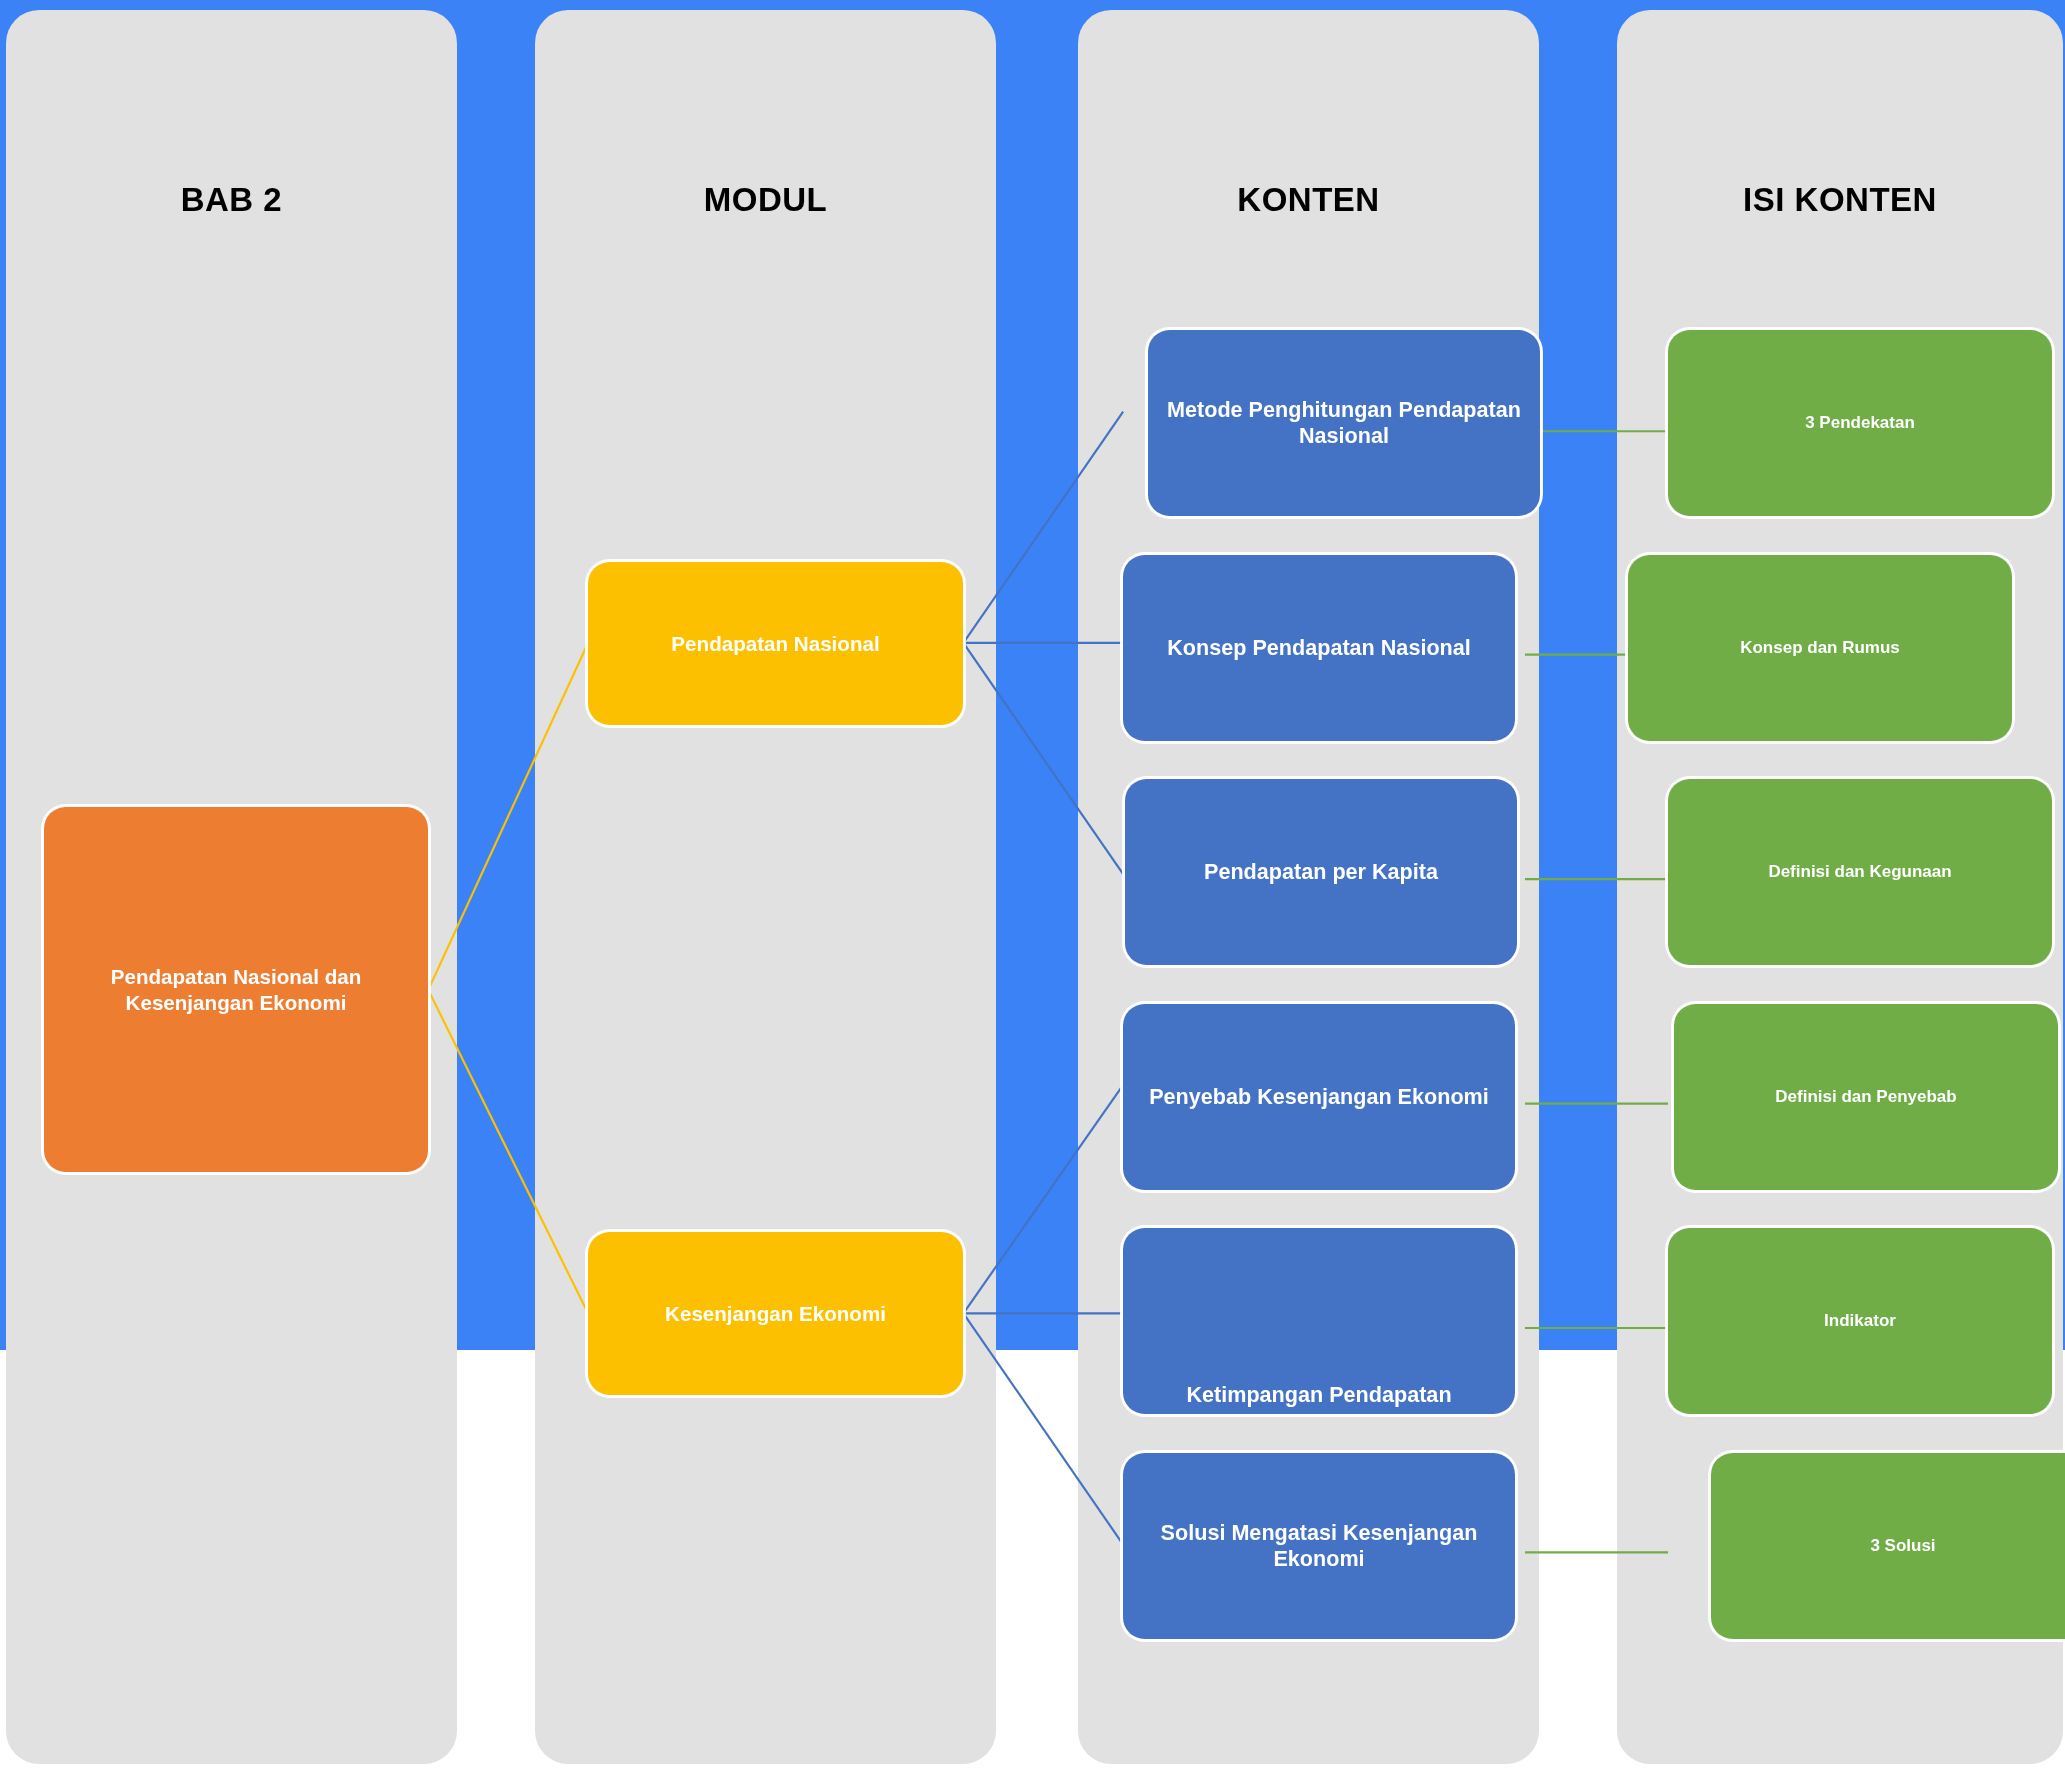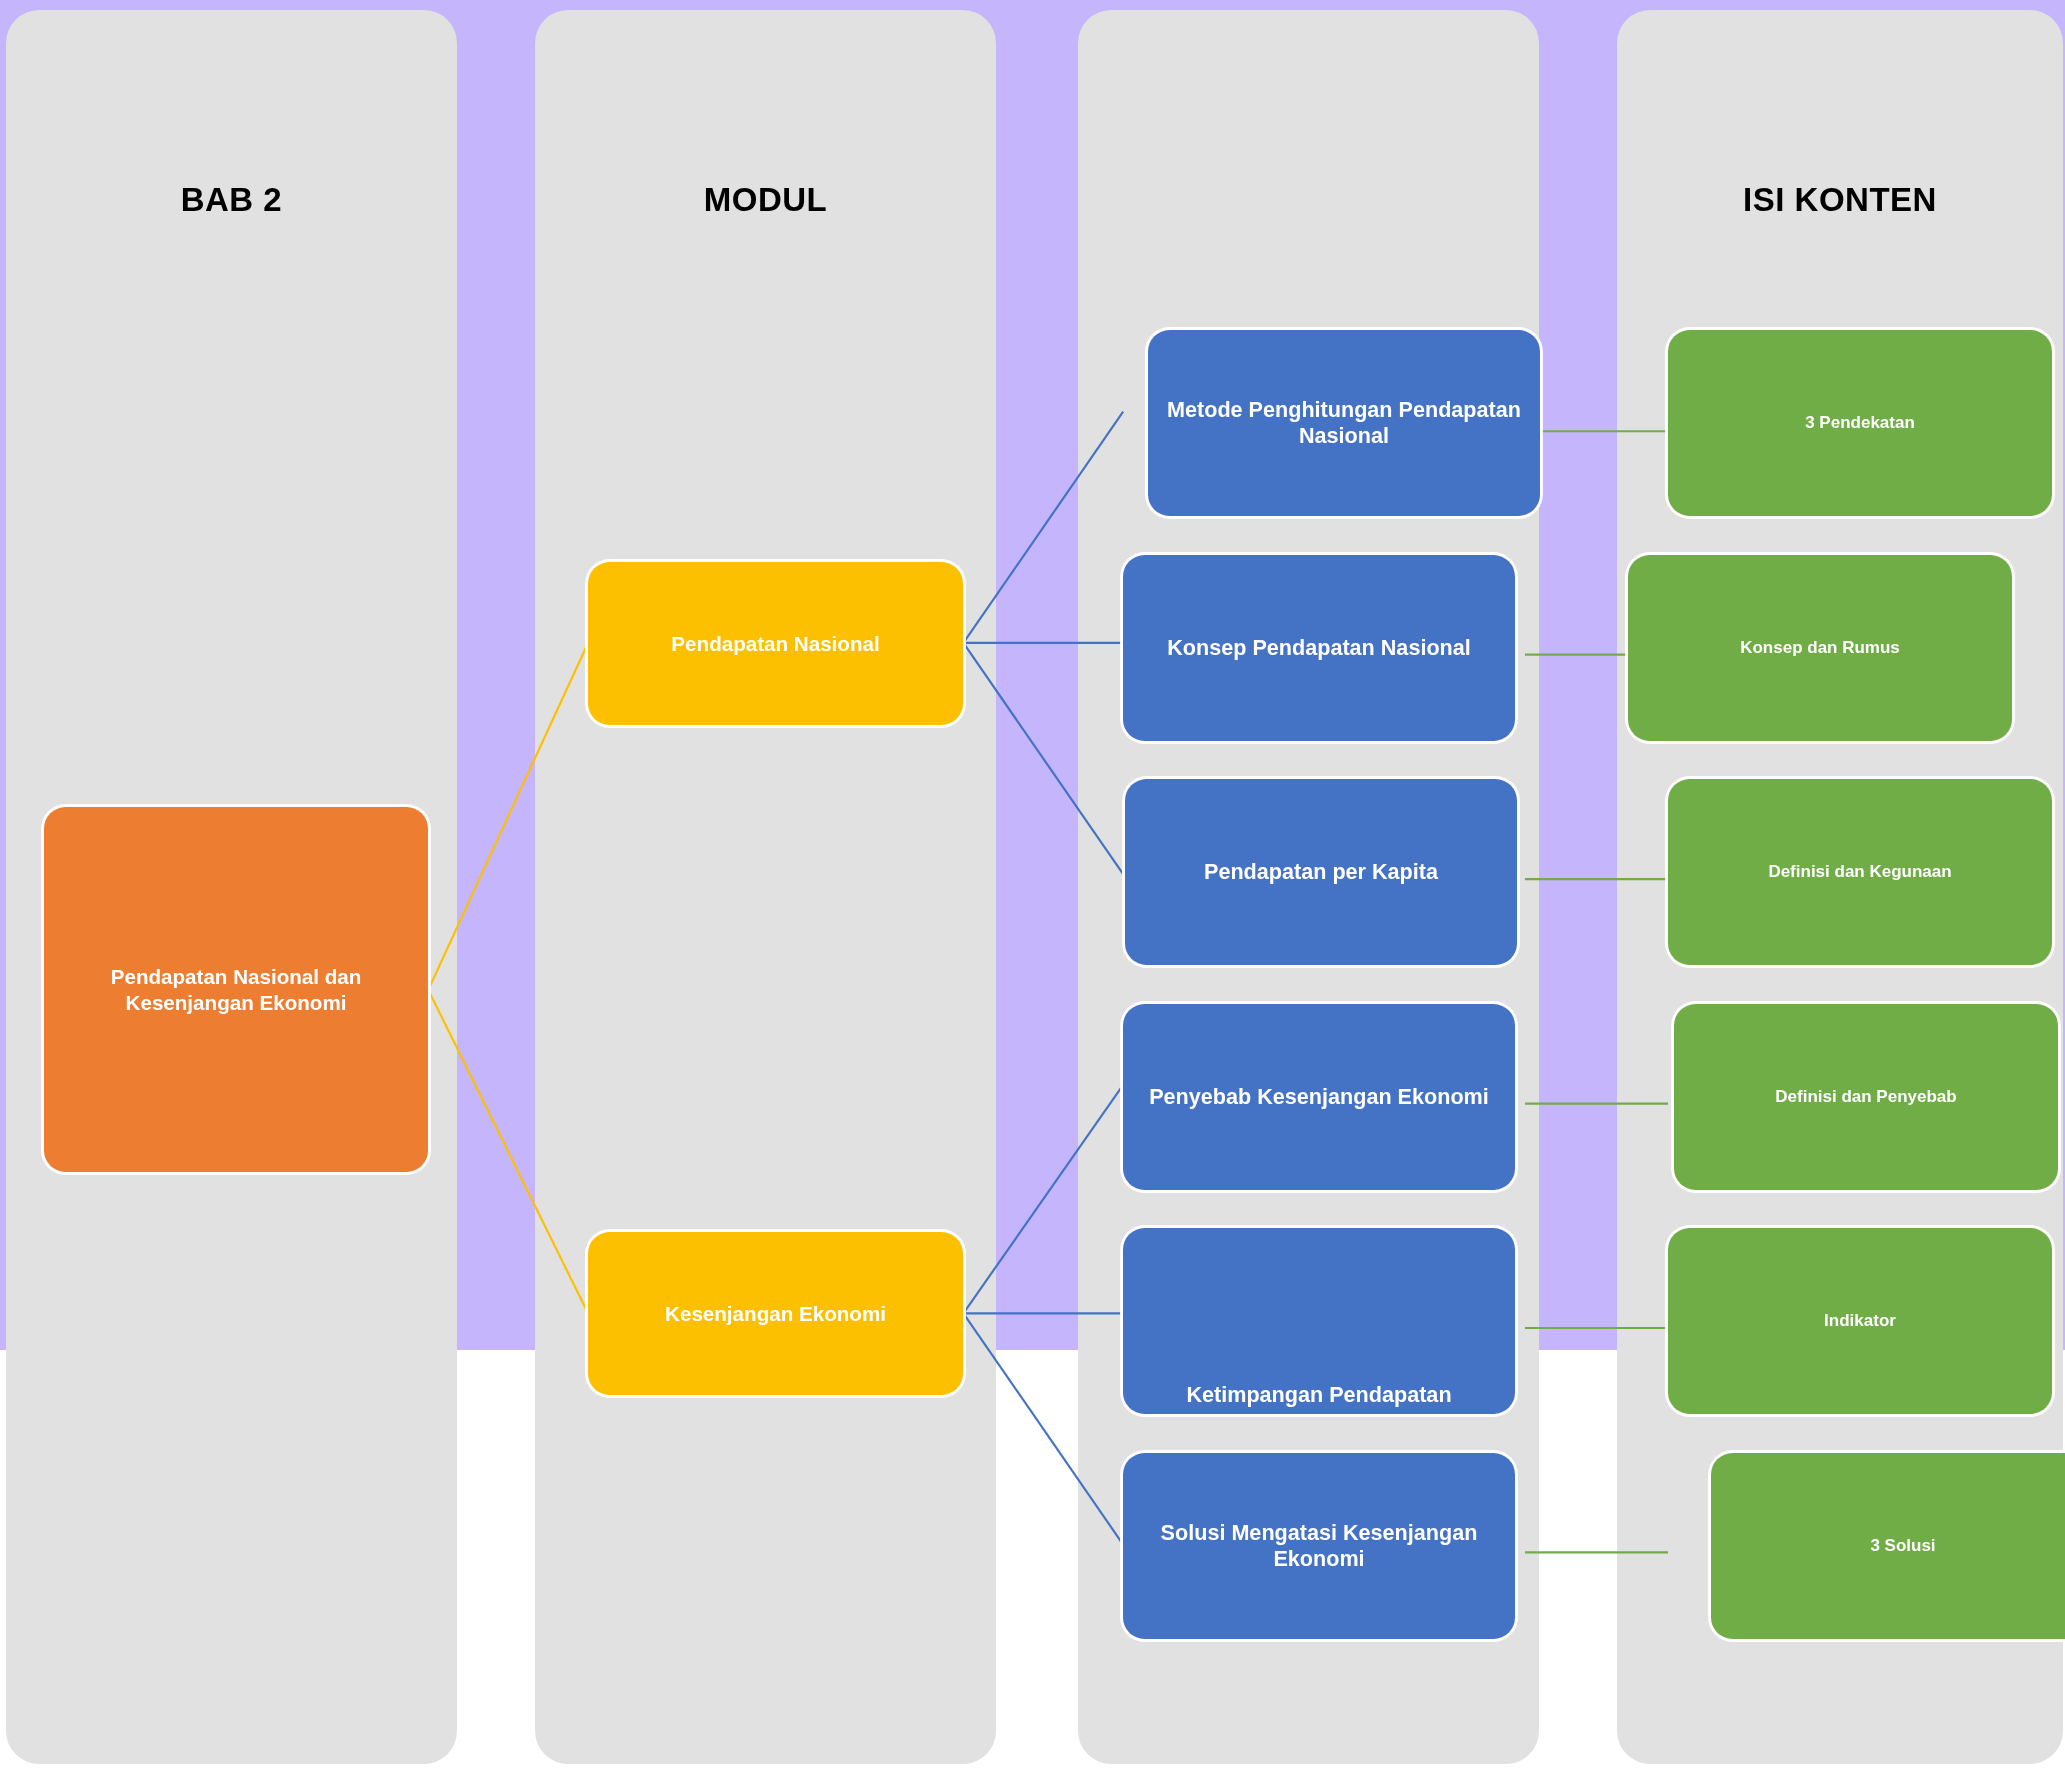--- a/index.html
+++ b/index.html
@@ -7,21 +7,21 @@
     width: 2065px;
     height: 1771px;
     background: #ffffff;
     font-family: "Liberation Sans", sans-serif;
     overflow: hidden;
   }
   #stage {
     position: relative;
     width: 2065px;
     height: 1350px;
-    background: #c4b5fd;
+    background: #3b82f6;
     padding-left: 28px;
   }
 
   
   .column-panel {
     position: absolute;
     background: #e1e1e1;
     border-radius: 33px;
   }
   .column-title {
@@ -89,20 +89,21 @@
 
 <div id="stage">
 
   <div class="column-panel" style="left:5.9px; top:9.8px; width:451px; height:1754px;"></div>
   <div class="column-panel" style="left:535px; top:9.8px; width:461px; height:1754px;"></div>
   <div class="column-panel" style="left:1078px; top:9.8px; width:461px; height:1754px;"></div>
   <div class="column-panel" style="left:1617px; top:9.8px; width:446px; height:1754px;"></div>
 
   <div class="column-title" style="left:5.9px; top:181px; width:451px;">BAB 2</div>
   <div class="column-title" style="left:535px; top:181px; width:461px;">MODUL</div>
+  <div class="column-title" style="left:1078px; top:181px; width:461px;">KONTEN</div>
   <div class="column-title" style="left:1617px; top:181px; width:446px;">ISI KONTEN</div>
 
   <svg id="connectors" viewBox="0 0 2107 1807" xmlns="http://www.w3.org/2000/svg">
 
     <g stroke="#fdc000" stroke-width="2.2" fill="none">
       <path d="M 437 1010 L 600 656"></path>
       <path d="M 437 1010 L 600 1340"></path>
     </g>
 
     <g stroke="#4472c4" stroke-width="2.2" fill="none">

